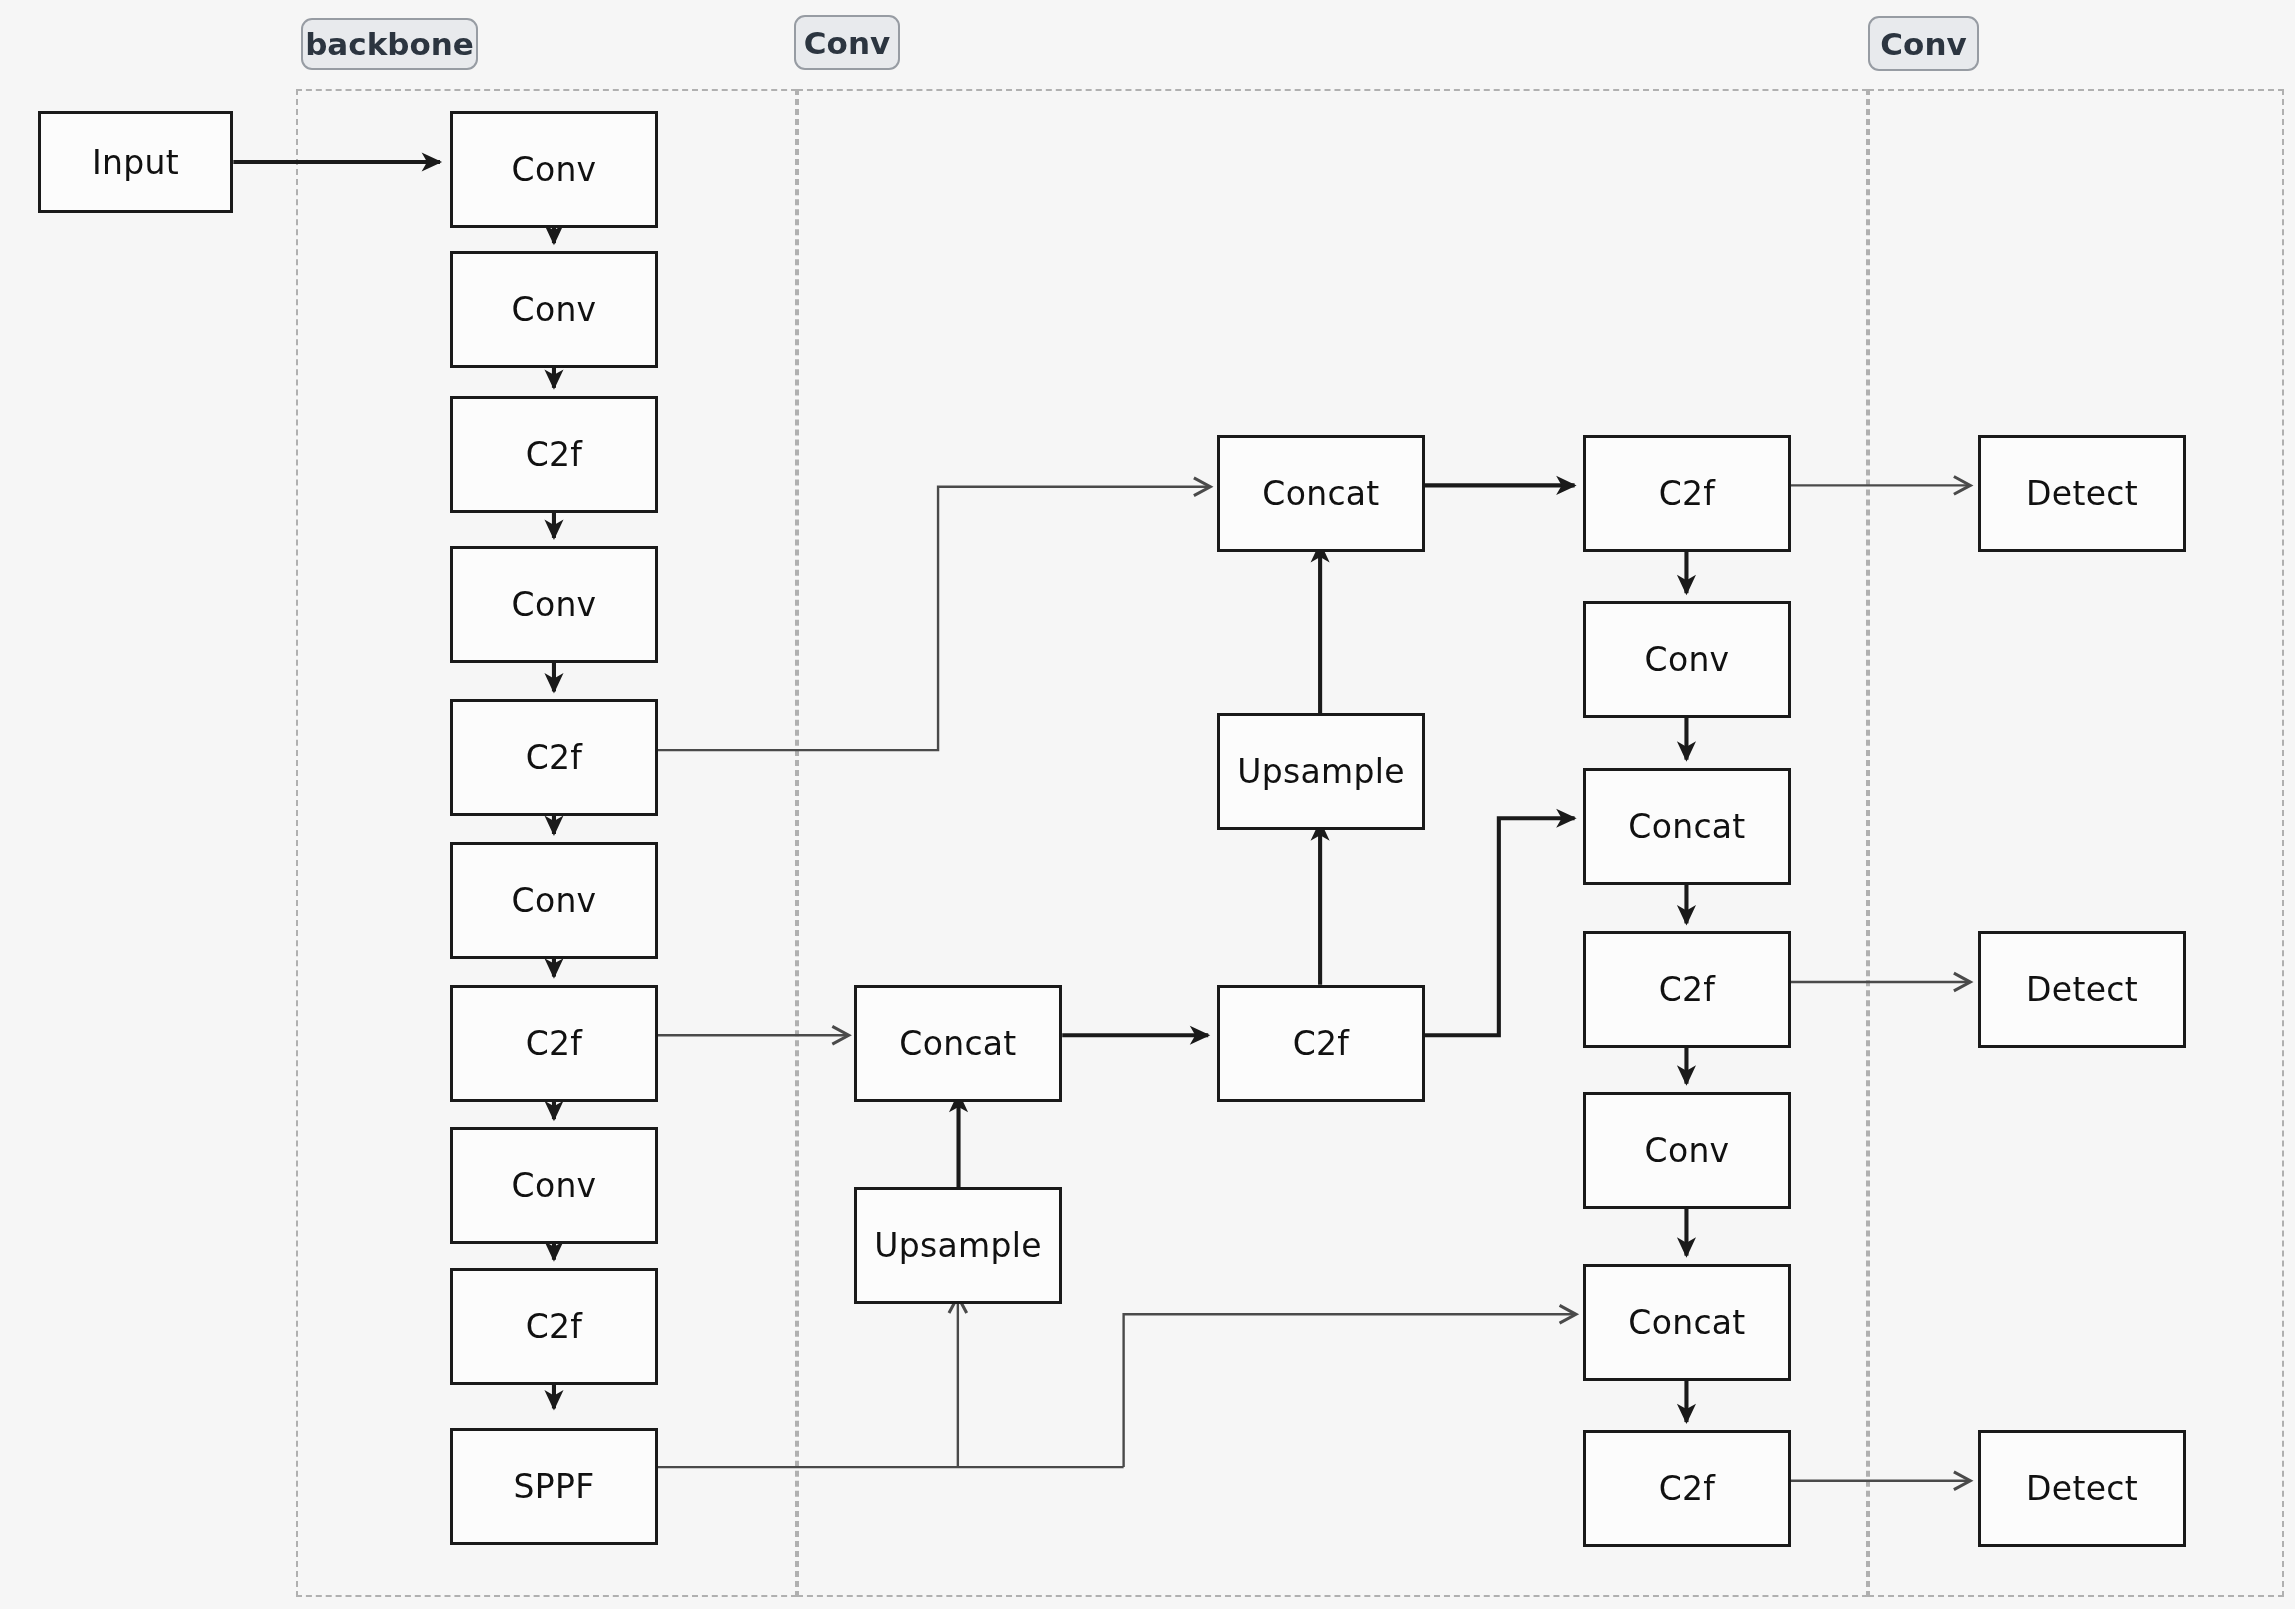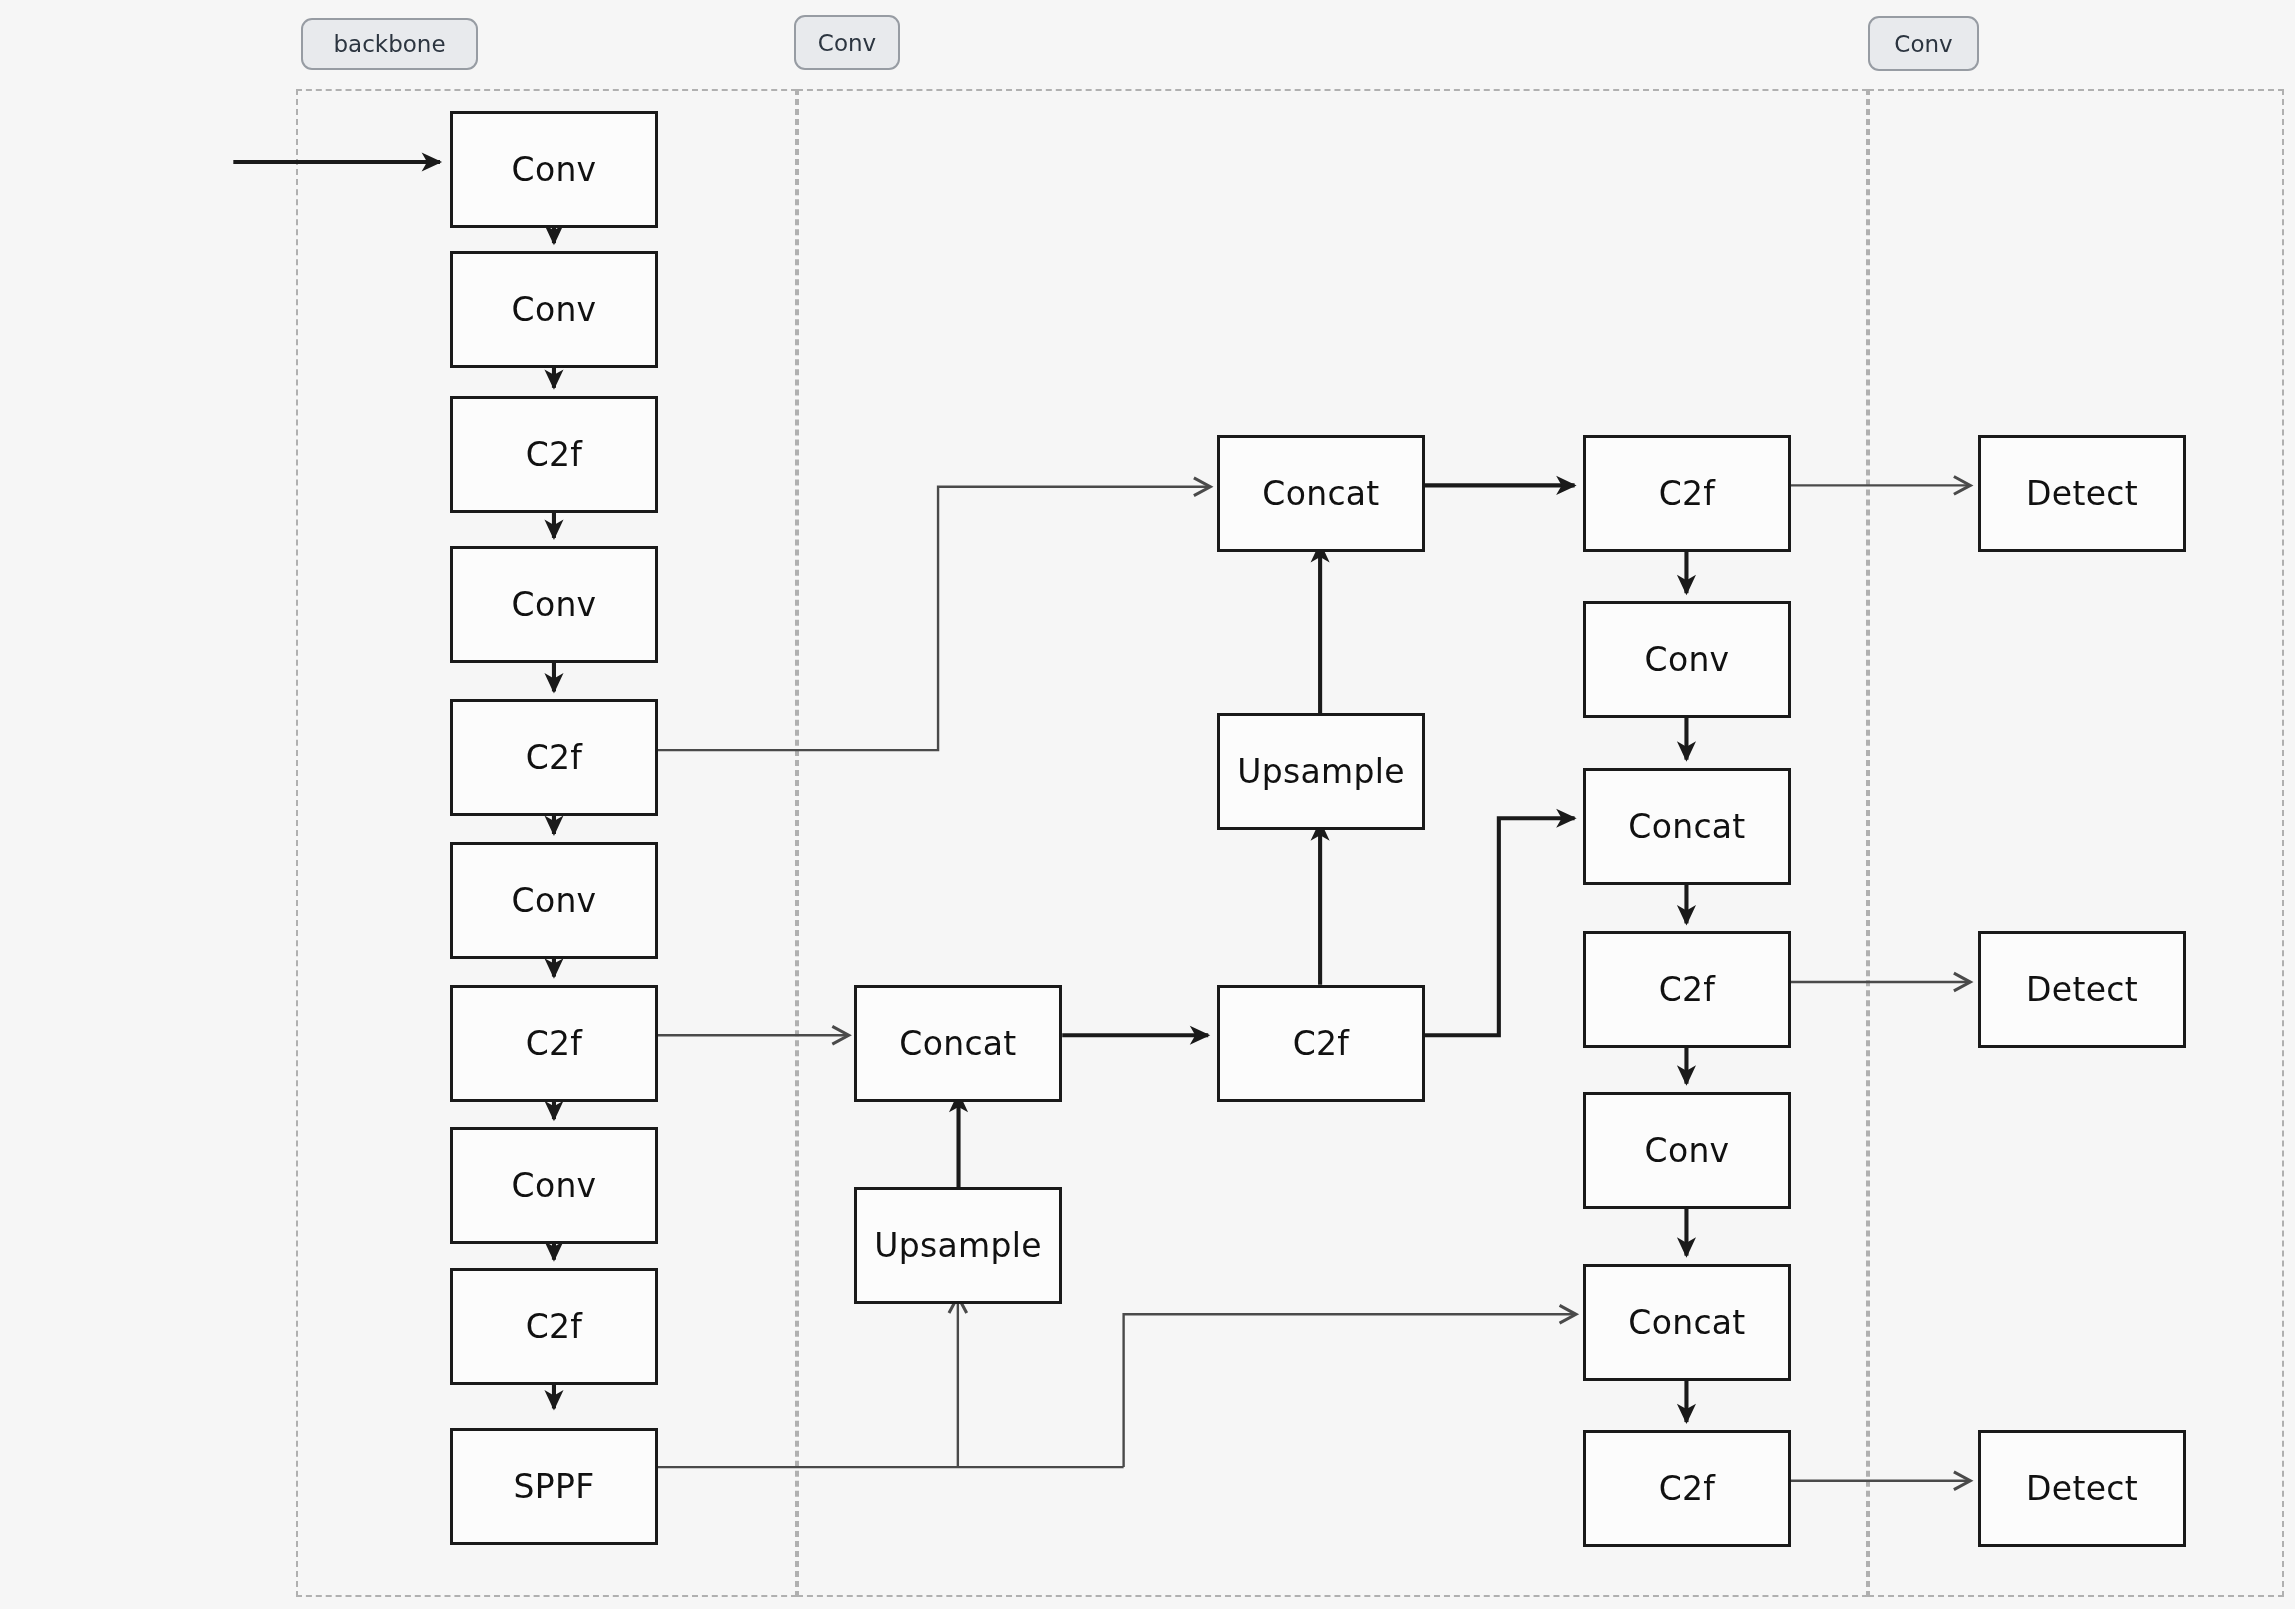--- a/index.html
+++ b/index.html
@@ -19,21 +19,21 @@
     position:absolute; box-sizing:border-box;
     border:2px dashed var(--region-border);
     background:transparent;
   }
   .pill{
     position:absolute; box-sizing:border-box;
     display:flex; align-items:center; justify-content:center;
     background:var(--pill-bg);
     border:2px solid var(--pill-border);
     border-radius:11px;
-    font-size:23px; font-weight:normal; color:var(--pill-text);
+    font-size:31px; font-weight:bold; color:var(--pill-text);
   }
   .node{
     position:absolute; box-sizing:border-box;
     width:208px; height:117px;
     display:flex; align-items:center; justify-content:center;
     background:var(--box-bg);
     border:3.4px solid var(--box-border);
     font-size:33px; color:#111; letter-spacing:0.3px;
   }
   .node.input{width:195px; height:102px;}
@@ -92,20 +92,21 @@
     <path class="e-thin" marker-end="url(#mk-open)" d="M1647 2150 V1926 H2308"></path>
     <path class="e-thin" marker-end="url(#mk-open)" d="M2625 711 H2886"></path>
     <path class="e-thin" marker-end="url(#mk-open)" d="M2625 1439 H2886"></path>
     <path class="e-thin" marker-end="url(#mk-open)" d="M2625 2170 H2886"></path>
   </svg>
 
   <div class="pill" style="left:301px; top:18px; width:177px; height:52px;">backbone</div>
   <div class="pill" style="left:794px; top:15px; width:106px; height:55px;">Conv</div>
   <div class="pill" style="left:1868px; top:16.4px; width:111px; height:55px;">Conv</div>
 
+  <div class="node input" style="left:38px; top:111px;">Input</div>
 
   <div class="node" style="left:450px; top:111px;">Conv</div>
   <div class="node" style="left:450px; top:251px;">Conv</div>
   <div class="node" style="left:450px; top:396px;">C2f</div>
   <div class="node" style="left:450px; top:546px;">Conv</div>
   <div class="node" style="left:450px; top:699px;">C2f</div>
   <div class="node" style="left:450px; top:842px;">Conv</div>
   <div class="node" style="left:450px; top:985px;">C2f</div>
   <div class="node" style="left:450px; top:1127px;">Conv</div>
   <div class="node" style="left:450px; top:1268px;">C2f</div>

